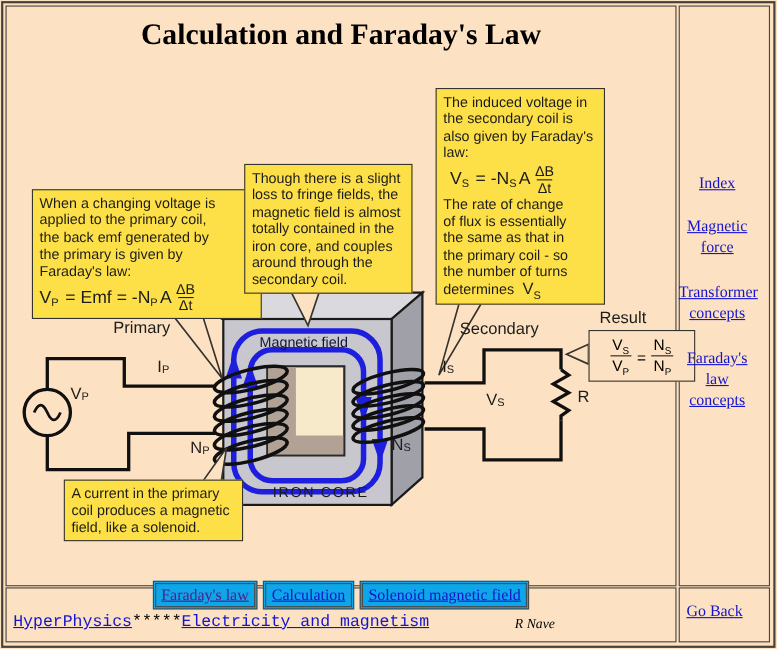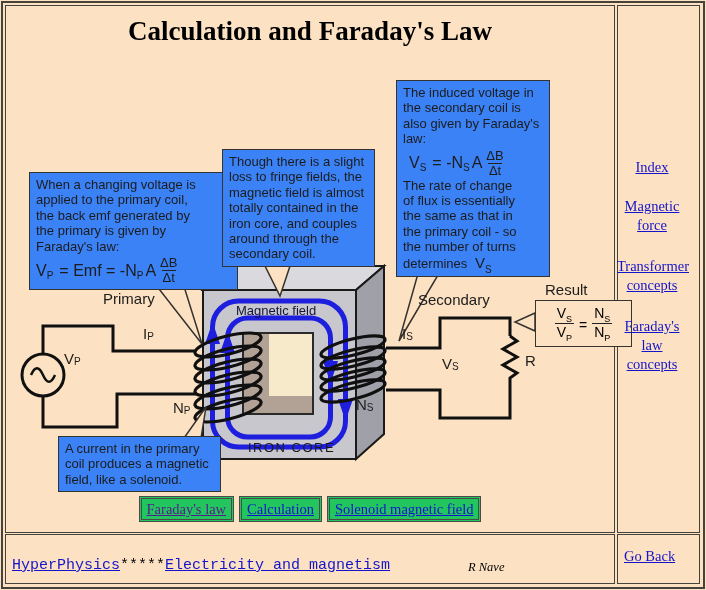--- a/index.html
+++ b/index.html
@@ -10,21 +10,21 @@
   #cell-main{left:5px;top:5px;width:610px;height:528px;}
   #cell-side{left:617px;top:5px;width:83px;height:528px;}
   #cell-footer{left:5px;top:534px;width:610px;height:50px;}
   #cell-goback{left:617px;top:534px;width:83px;height:50px;}
 
   #page-title{position:absolute;left:5px;top:16px;width:610px;text-align:center;
     font-family:"Liberation Serif",serif;font-weight:bold;font-size:27px;color:#000;}
 
   svg#diag{position:absolute;left:0;top:0;pointer-events:none;}
 
-  .callout{position:absolute;border:1.5px solid #35332f;background:#3b82f6;
+  .callout{position:absolute;border:1.5px solid #35332f;background:#fde047;
     padding:4px 6px;font-size:13px;line-height:15.4px;color:#1c1c1c;box-sizing:border-box;}
   .lines{white-space:pre-line;}
 
   .f-row{display:flex;align-items:center;margin-top:2px;}
   .f-main{font-size:16px;color:#1c1c1c;}
   .f-sub{font-size:10px;position:relative;top:5px;margin-right:2px;color:#1c1c1c;}
   .f-sp{width:4px;}
   .frac{display:inline-flex;flex-direction:column;align-items:center;margin-left:4px;
     font-size:13px;line-height:14px;color:#1c1c1c;}
   .frac .den{border-top:1.5px solid #222;padding:0 1px;}
@@ -38,21 +38,21 @@
 
   #result-label{position:absolute;font-size:15px;color:#1c1c1c;}
   #result-box{position:absolute;border:1.5px solid #35332f;background:#FCE1C2;
     display:flex;align-items:center;justify-content:center;gap:5px;box-sizing:border-box;}
   .rfrac{display:inline-flex;flex-direction:column;align-items:center;font-size:14px;line-height:16px;}
   .rfrac .den{border-top:1.5px solid #222;padding:0 2px;}
   .rfrac .sub{font-size:9px;position:relative;top:4px;}
   #result-eq{font-size:14px;position:relative;top:1px;}
 
   #nav-row{position:absolute;left:5px;top:496px;width:610px;display:flex;justify-content:center;gap:5px;}
-  .nav-btn-outer{border:1px solid #4a4a4a;padding:1px;background:#22c55e;}
+  .nav-btn-outer{border:1px solid #4a4a4a;padding:1px;background:#0ea5e9;margin-top:32px;}
   .nav-btn-inner{border:1px solid #4a4a4a;padding:1px 5px;}
   .nav-btn-inner a{font-family:"Liberation Serif",serif;font-size:14.5px;text-decoration:underline;cursor:pointer;}
   a.lnk-blue{color:#1414CC;}
   a.lnk-visited{color:#551A8B;}
 
   .side-link{position:absolute;left:617px;width:70px;text-align:center;
     font-family:"Liberation Serif",serif;font-size:14.5px;line-height:19px;}
   .side-link a{color:#1414CC;text-decoration:underline;cursor:pointer;}
 
   #footer-line{position:absolute;left:12px;top:557px;font-family:Liberation Mono, monospace;font-size:15px;color:#000;}

